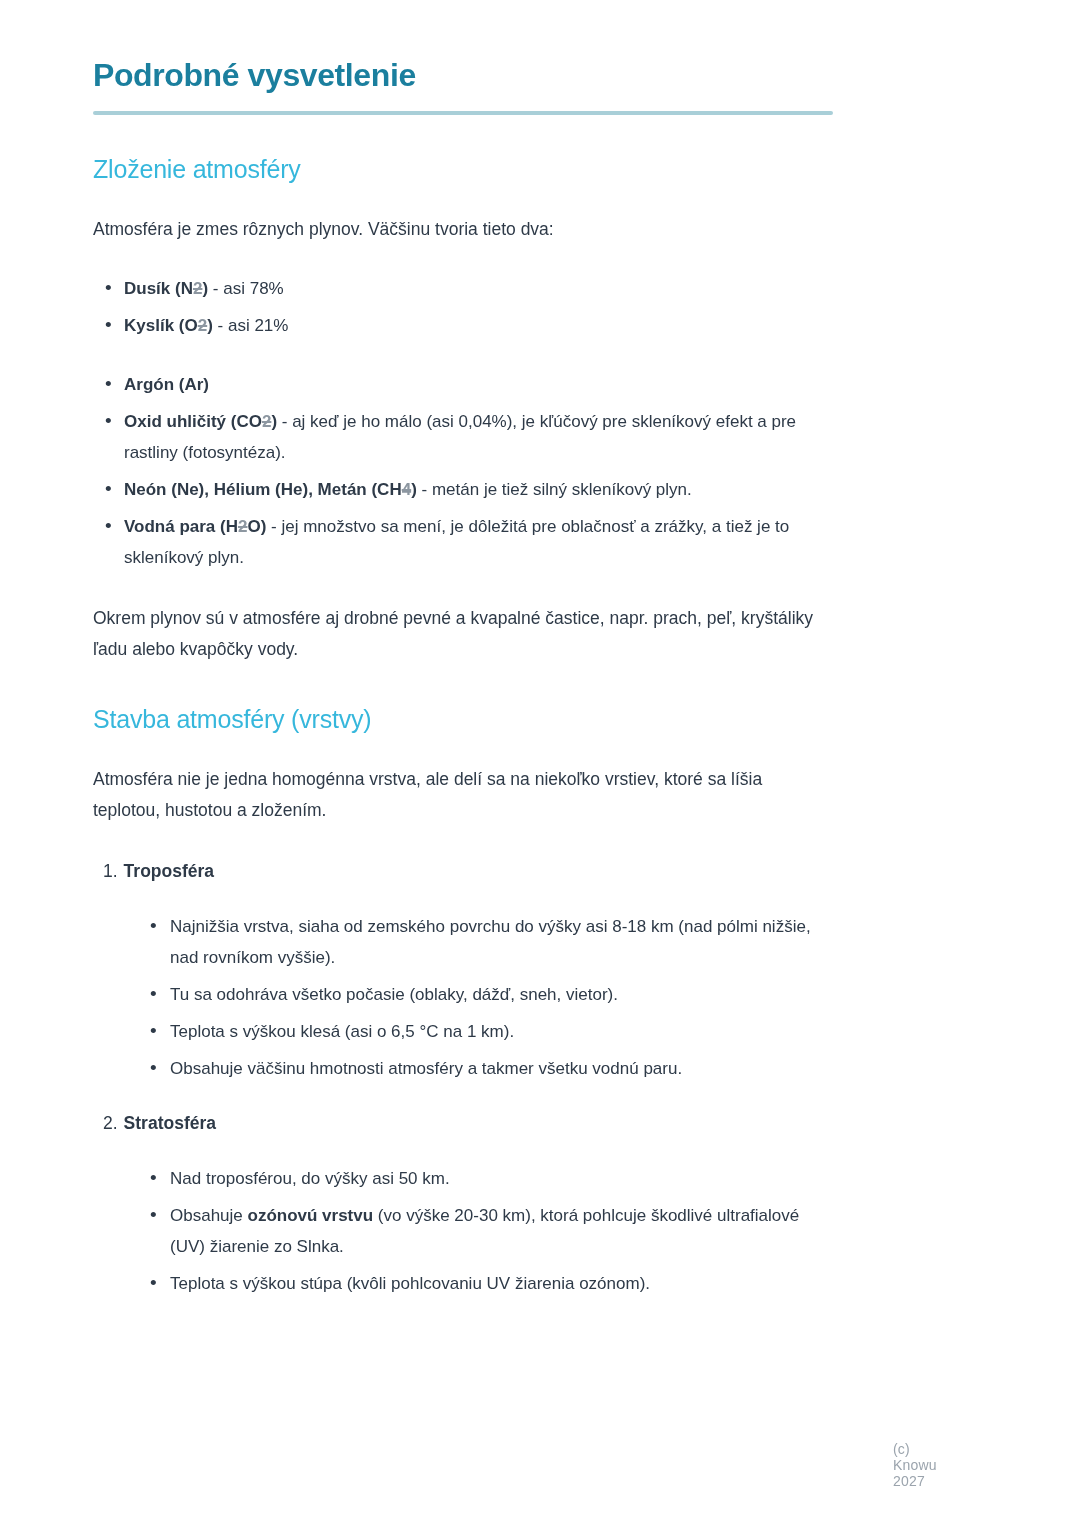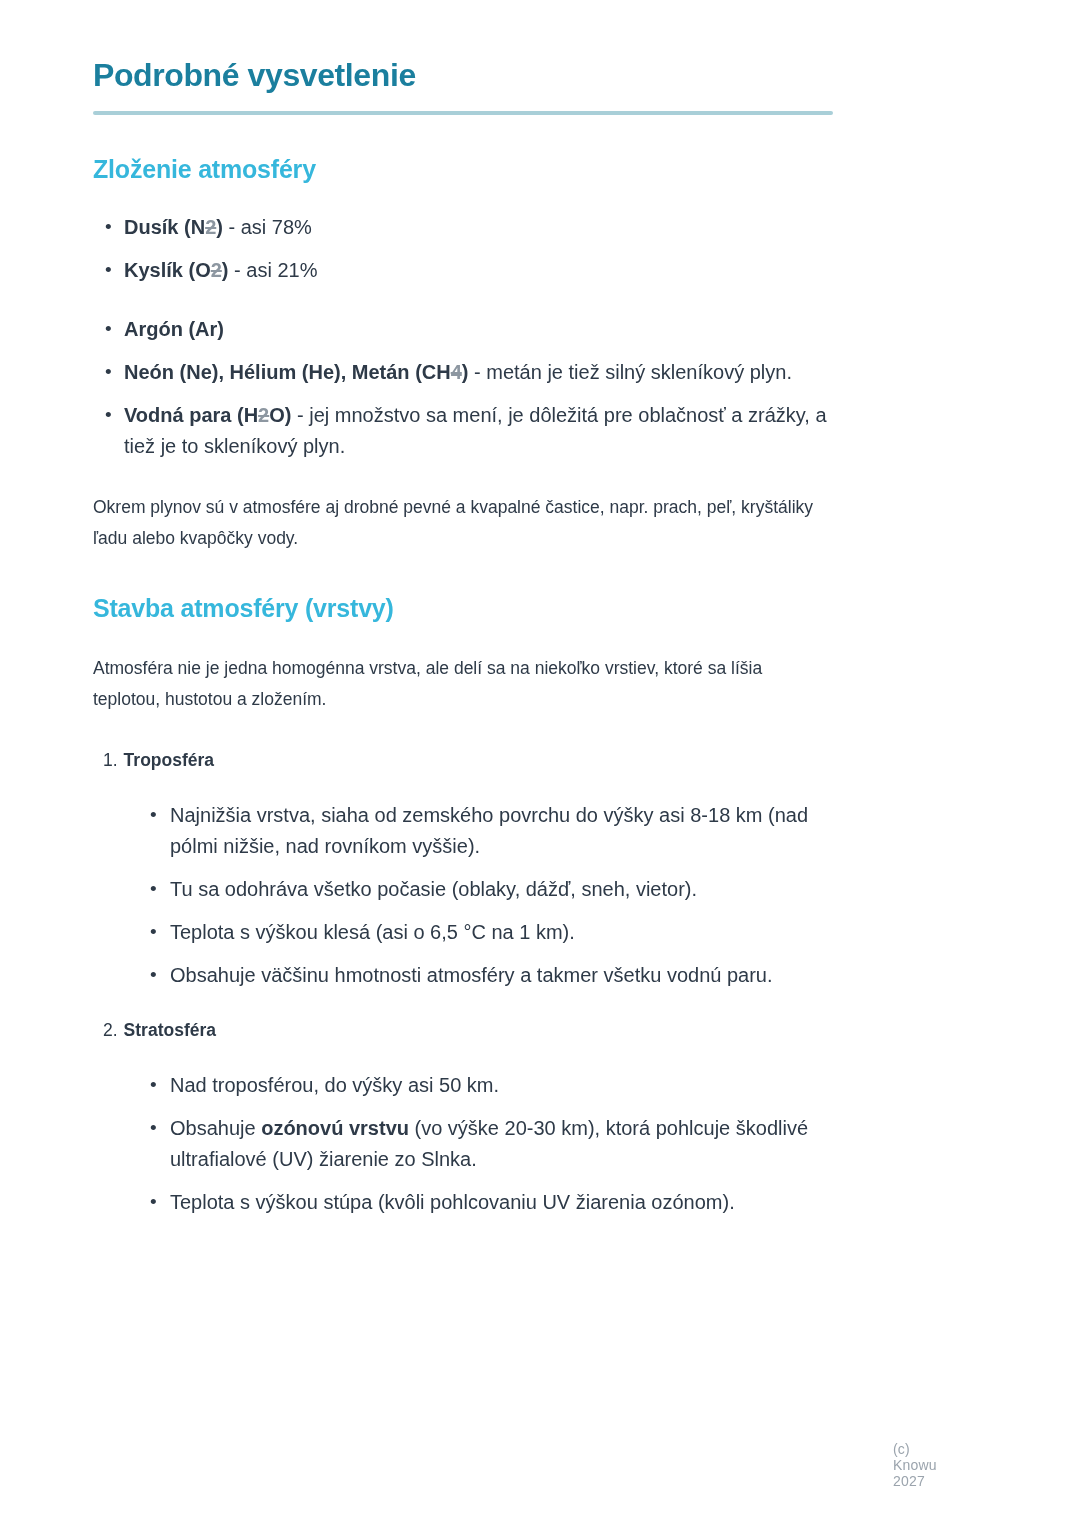--- a/index.html
+++ b/index.html
@@ -11,26 +11,26 @@
     --c-wm:#9ba4ad;
     --c-bar-fill:#e9f4f9;
     --c-bar-border:#a6d0dd;
   }
   html,body{margin:0;padding:0;}
   body{background:#ffffff;font-family:"Liberation Sans", sans-serif;}
   .page{position:relative;width:936px;height:1528px;background:#ffffff;overflow:hidden;}
   .content{position:absolute;left:93px;top:0;width:740px;color:var(--c-body);}
   h1{font-size:32px;font-weight:700;color:var(--c-title);margin:57px 0 0 0;letter-spacing:-0.4px;}
   .divider{height:4px;background:var(--c-divider);margin-top:17px;border-radius:2px;}
-  h2{font-size:25px;font-weight:700;color:var(--c-h2);margin:40px 0 0 0;letter-spacing:-0.2px;}
+  h2{font-size:25px;font-weight:400;color:var(--c-h2);margin:40px 0 0 0;letter-spacing:-0.2px;}
   p{font-size:17.5px;line-height:31px;color:var(--c-body);margin:30px 0 0 0;}
   ul{list-style:none;margin:28px 0 0 0;padding:0 0 0 31px;}
-  ul>li{position:relative;font-size:20px;line-height:31px;}
+  ul>li{position:relative;font-size:17px;line-height:31px;}
   ul>li::before{content:"\2022";position:absolute;left:-19px;top:-1px;font-size:19px;color:var(--c-body);}
-  ul>li + li{margin-top:12px;}
+  ul>li + li{margin-top:6px;}
   ol.numlist{list-style:none;margin:30px 0 0 0;padding:0 0 0 10px;}
   ol.numlist>li + li{margin-top:24px;}
   .numrow{font-size:17.5px;line-height:31px;}
   .num{font-weight:400;margin-right:6px;}
   .numtitle{font-weight:700;}
   ul.sub{margin:24px 0 0 0;padding-left:67px;}
   ul.sub>li::before{left:-20px;}
   .b{font-weight:700;}
   .strike{color:var(--c-sub);text-decoration:line-through;text-decoration-thickness:2px;}
   .edgebar{position:absolute;left:975px;top:50px;width:57px;height:1427px;background:var(--c-bar-fill);border-left:4px solid var(--c-bar-border);box-sizing:border-box;}
@@ -39,26 +39,28 @@
 </head>
 <body>
 
 <div class="page">
   <div class="content">
     <h1>Podrobné vysvetlenie</h1>
     <div class="divider"></div>
     <div id="sections">
         <section>
           <h2>Zloženie atmosféry</h2>
+          <p><span>Atmosféra je zmes rôznych plynov. Väčšinu tvoria tieto dva:</span></p>
           <ul>
             <li><span class="b">Dusík (N</span><span class="b strike">2</span><span class="b">)</span><span> - asi 78%</span></li>
             <li><span class="b">Kyslík (O</span><span class="b strike">2</span><span class="b">)</span><span> - asi 21%</span></li>
           </ul>
           <ul>
             <li><span class="b">Argón (Ar)</span></li>
+            <li><span class="b">Oxid uhličitý (CO</span><span class="b strike">2</span><span class="b">)</span><span> - aj keď je ho málo (asi 0,04%), je kľúčový pre skleníkový efekt a pre rastliny (fotosyntéza).</span></li>
             <li><span class="b">Neón (Ne), Hélium (He), Metán (CH</span><span class="b strike">4</span><span class="b">)</span><span> - metán je tiež silný skleníkový plyn.</span></li>
             <li><span class="b">Vodná para (H</span><span class="b strike">2</span><span class="b">O)</span><span> - jej množstvo sa mení, je dôležitá pre oblačnosť a zrážky, a tiež je to skleníkový plyn.</span></li>
           </ul>
           <p><span>Okrem plynov sú v atmosfére aj drobné pevné a kvapalné častice, napr. prach, peľ, kryštáliky ľadu alebo kvapôčky vody.</span></p>
         </section>
         <section>
           <h2>Stavba atmosféry (vrstvy)</h2>
           <p><span>Atmosféra nie je jedna homogénna vrstva, ale delí sa na niekoľko vrstiev, ktoré sa líšia teplotou, hustotou a zložením.</span></p>
           <ol class="numlist">
             <li>

